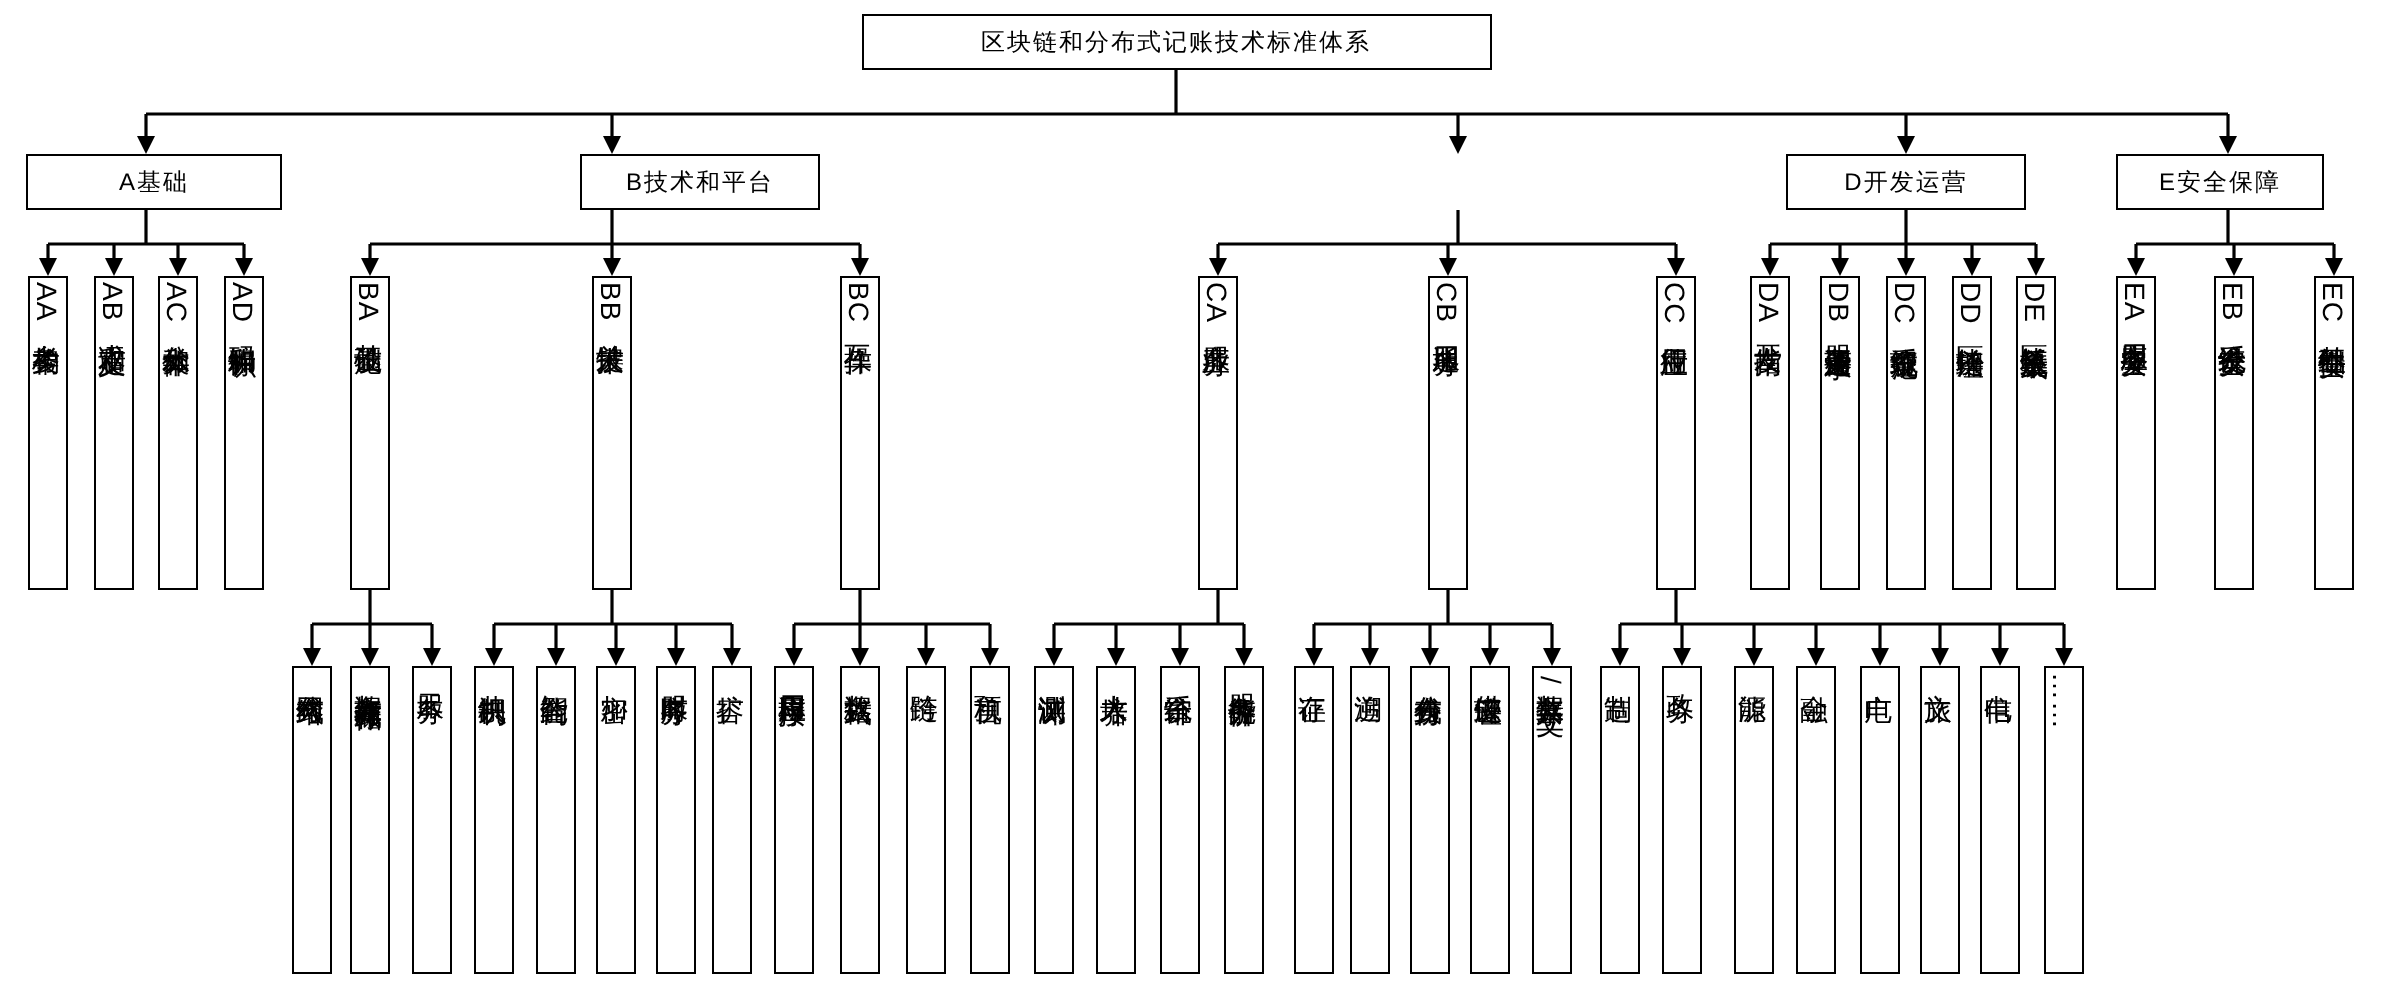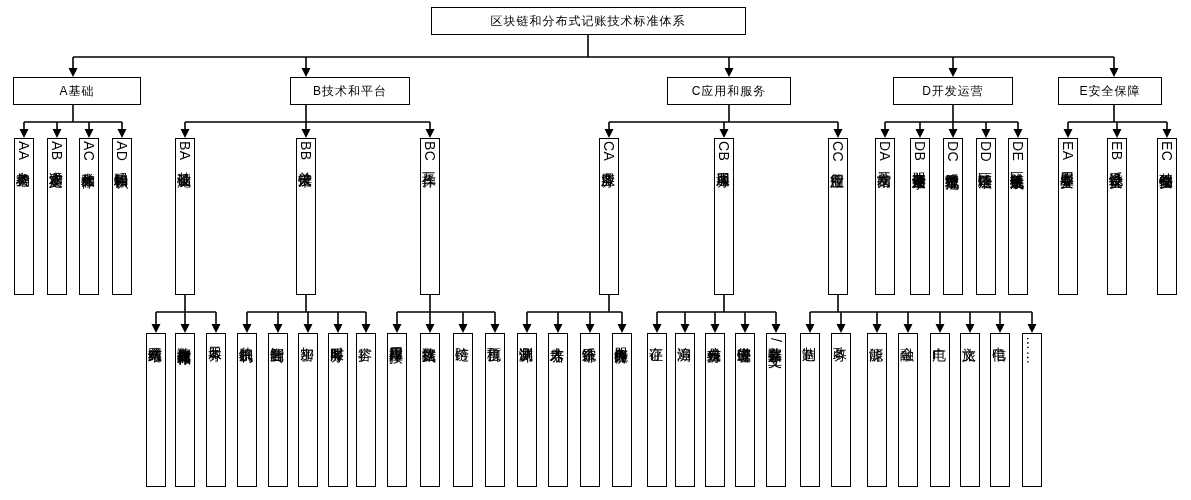--- a/index.html
+++ b/index.html
@@ -169,21 +169,20 @@
       <polygon points="965.5,324 974.5,324 970,333" fill="#000"></polygon>
       <line x1="1000" y1="312" x2="1000" y2="325" stroke="#000" stroke-width="1.6"></line>
       <polygon points="995.5,324 1004.5,324 1000,333" fill="#000"></polygon>
       <line x1="1032" y1="312" x2="1032" y2="325" stroke="#000" stroke-width="1.6"></line>
       <polygon points="1027.5,324 1036.5,324 1032,333" fill="#000"></polygon>
     </svg>
 
 <div class="hbox" style="left: 430.5px; top: 7px; width: 315px; height: 28px;">区块链和分布式记账技术标准体系</div>
     <div class="hbox" style="left: 13px; top: 77px; width: 128px; height: 28px;">A基础</div>
     <div class="hbox" style="left: 246px; top: 77px; width: 120px; height: 28px; margin-left: 44px;">B技术和平台</div>
-    <div class="hbox" style="left: 667px; top: 77px; width: 124px; height: 28px;">C应用和服务</div>
     <div class="hbox" style="left: 893px; top: 77px; width: 120px; height: 28px; text-align: right;">D开发运营</div>
     <div class="hbox" style="left: 1058px; top: 77px; width: 104px; height: 28px;">E安全保障</div>
     <div class="vbox" style="left: 14px; top: 138px; width: 20px; height: 157px;">AA参考架构</div>
     <div class="vbox" style="left: 47px; top: 138px; width: 20px; height: 157px;">AB术语和定义</div>
     <div class="vbox" style="left: 79px; top: 138px; width: 20px; height: 157px;">AC分类和本体</div>
     <div class="vbox" style="left: 112px; top: 138px; width: 20px; height: 157px;">AD编码和标识</div>
     <div class="vbox" style="left: 175px; top: 138px; width: 20px; height: 157px;">BA基础设施</div>
     <div class="vbox" style="left: 296px; top: 138px; width: 20px; height: 157px;">BB关键技术</div>
     <div class="vbox" style="left: 420px; top: 138px; width: 20px; height: 157px;">BC互操作</div>
     <div class="vbox" style="left: 599px; top: 138px; width: 20px; height: 157px;">CA产业服务</div>

